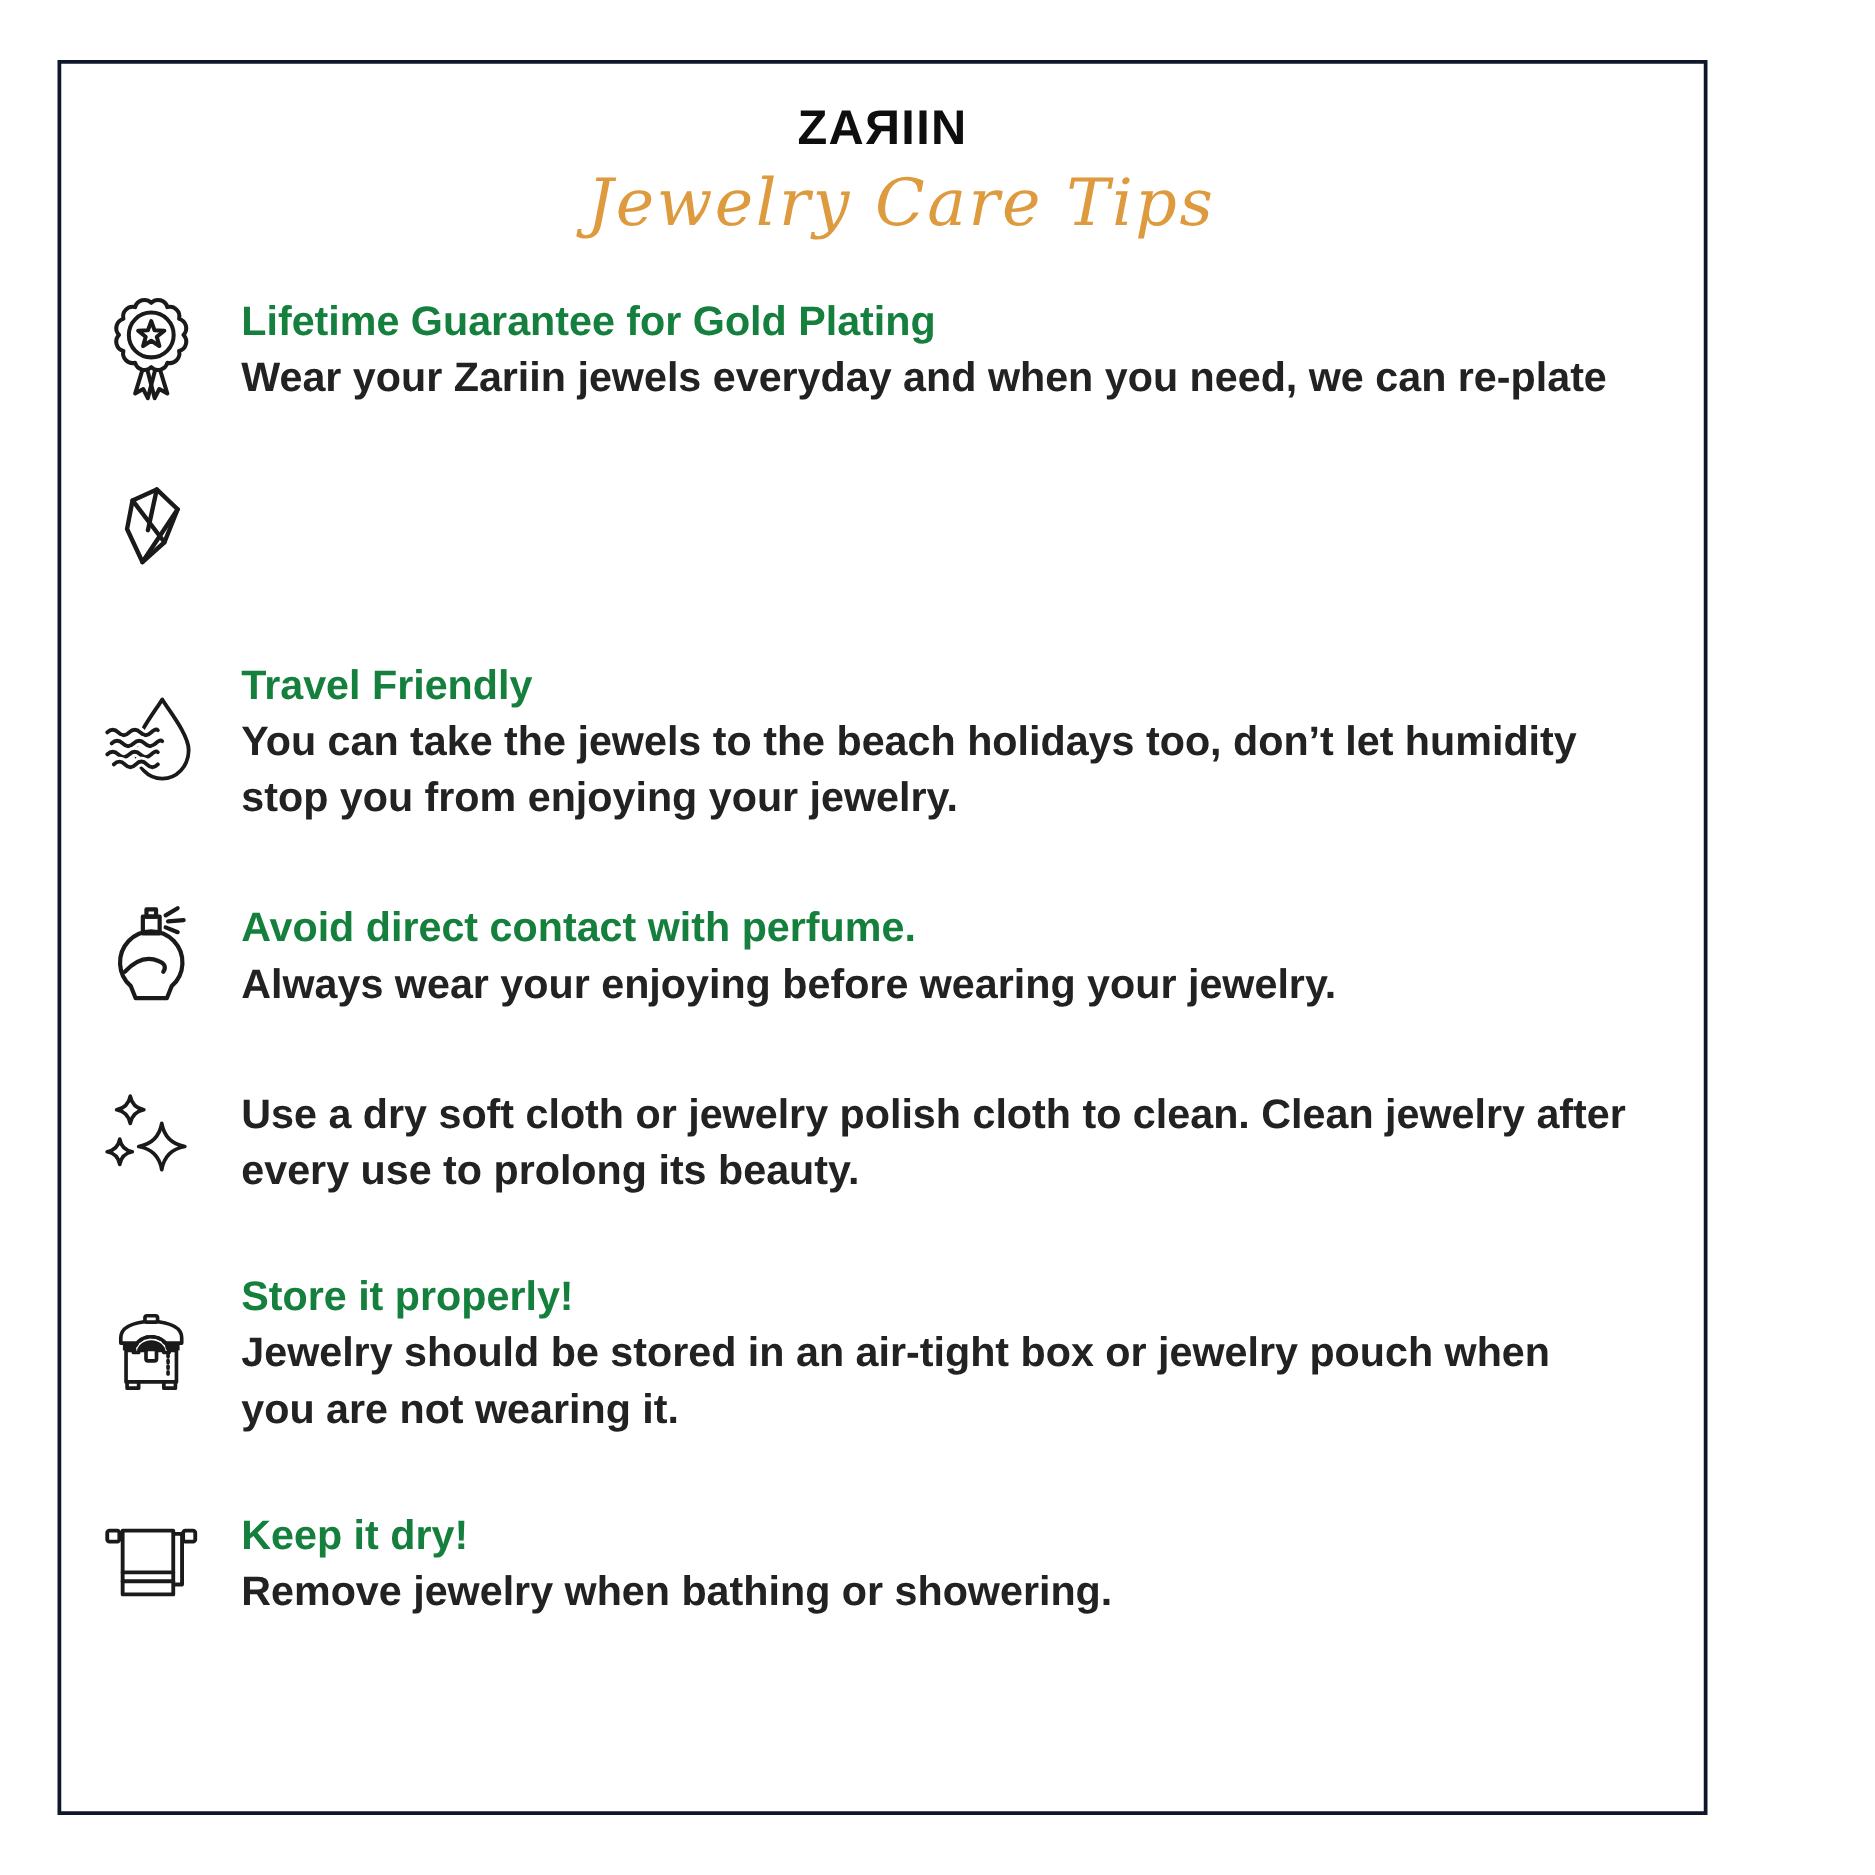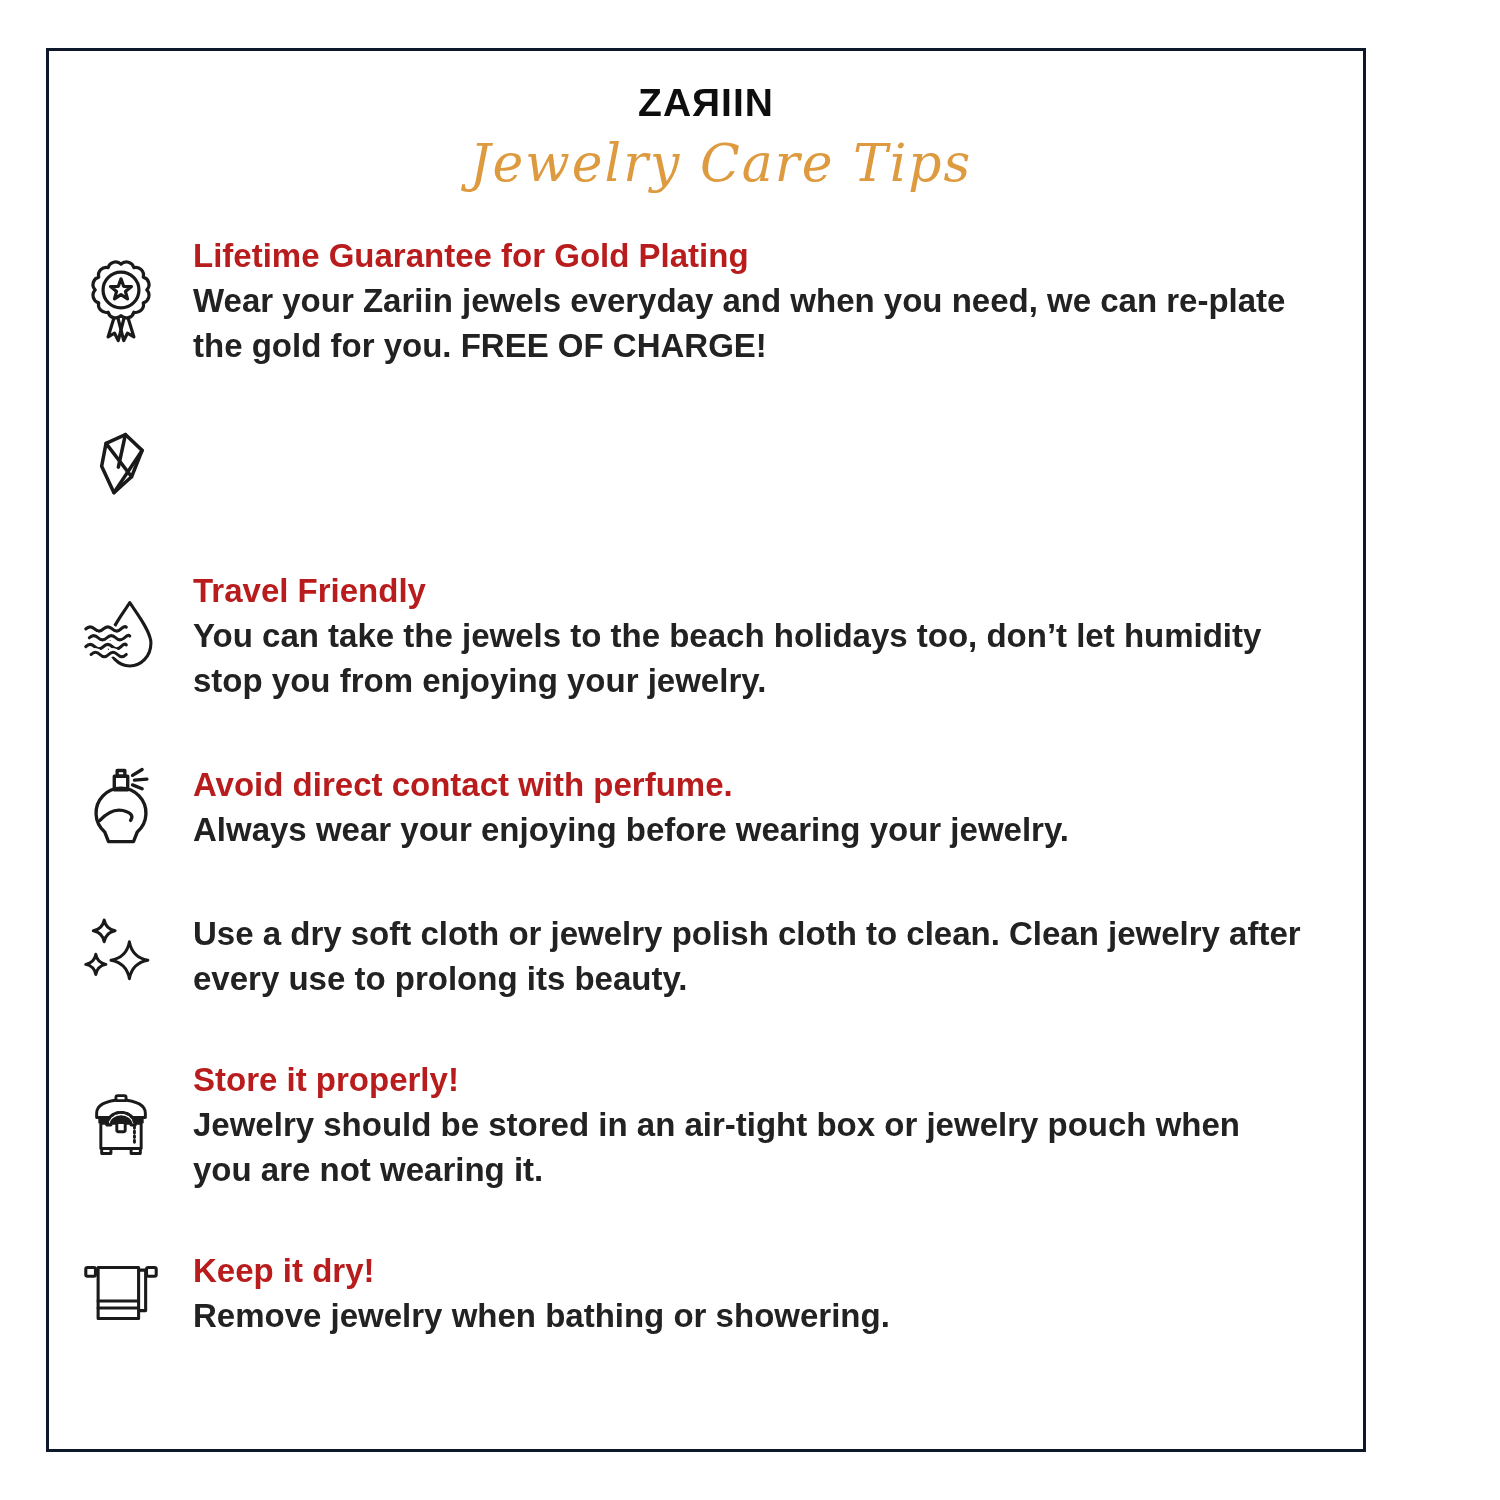--- a/index.html
+++ b/index.html
@@ -15,21 +15,21 @@
   }
   .subtitle {
     font-family:"DejaVu Serif", serif; font-style:italic;
     color:#de9a3e; font-size:52px; line-height:76px; letter-spacing:2px;padding-left:30px;
   }
   .sections { margin-top:32px; }
   .section { display:flex; align-items:center; margin-bottom:56px; }
   .icon-cell { width:144px; flex-shrink:0; display:flex; justify-content:center; align-items:center; }
   .icon-cell svg { display:block; }
   .text-cell { flex:1; min-width:0; }
-  .tip-title { font-size:33px; font-weight:700; color:#b91c1c; line-height:45px; white-space:nowrap; }
+  .tip-title { font-size:33px; font-weight:700; color:#15803d; line-height:45px; white-space:nowrap; }
   .tip-line  { font-size:33px; font-weight:700; color:#222222; line-height:45px; white-space:nowrap; }
   svg .s { fill:none; stroke:#1a1a1a; stroke-width:3.5; stroke-linecap:round; stroke-linejoin:round; }
   svg .sw { fill:none; stroke:#ffffff; stroke-width:9; stroke-linecap:round; stroke-linejoin:round; }
   svg .fw { fill:#ffffff; stroke:#1a1a1a; stroke-width:3.5; stroke-linejoin:round; }
   svg .fb { fill:#1a1a1a; stroke:none; }
 </style>
 </head>
 <body>
 
 <div class="frame">
@@ -47,21 +47,20 @@
           <path class="s" d="M44,63 L36,89 L43,85 L47,93 L54,66"></path>
           <path class="s" d="M56,63 L64,89 L57,85 L53,93 L46,66"></path>
           <path class="fw" d="M78,38 A8.4,8.4 0 0 1 74.2,52 A8.4,8.4 0 0 1 64,62.2 A8.4,8.4 0 0 1 50,66 A8.4,8.4 0 0 1 36,62.2 A8.4,8.4 0 0 1 25.8,52 A8.4,8.4 0 0 1 22,38 A8.4,8.4 0 0 1 25.8,24 A8.4,8.4 0 0 1 36,13.8 A8.4,8.4 0 0 1 50,10 A8.4,8.4 0 0 1 64,13.8 A8.4,8.4 0 0 1 74.2,24 A8.4,8.4 0 0 1 78,38 Z"></path>
           <circle class="s" cx="50" cy="38" r="19.5"></circle>
           <polygon class="s" points="50,26 52.9,34 61.4,34.3 54.8,39.6 57.1,47.7 50,43 42.9,47.7 45.2,39.6 38.6,34.3 47.1,34"></polygon>
         </svg>
       </div>
       <div class="text-cell">
         <div class="tip-title">Lifetime Guarantee for Gold Plating</div>
         <div class="tip-line">Wear your Zariin jewels everyday and when you need, we can re-plate</div>
-        <div class="tip-line">the gold for you. FREE OF CHARGE!</div>
       </div>
     </div>
 
     <div class="section">
       <div class="icon-cell">
         <svg width="88" height="88" viewBox="0 0 100 100">
           <polygon class="s" points="33,22 55,12 74,30 62,60 42,78 28,48" style="stroke-width:4"></polygon>
           <path class="s" d="M33,22 L62,60" style="stroke-width:4"></path>
           <path class="s" d="M74,30 L42,78" style="stroke-width:4"></path>
           <path class="s" d="M55,12 L47,49" style="stroke-width:4"></path>

